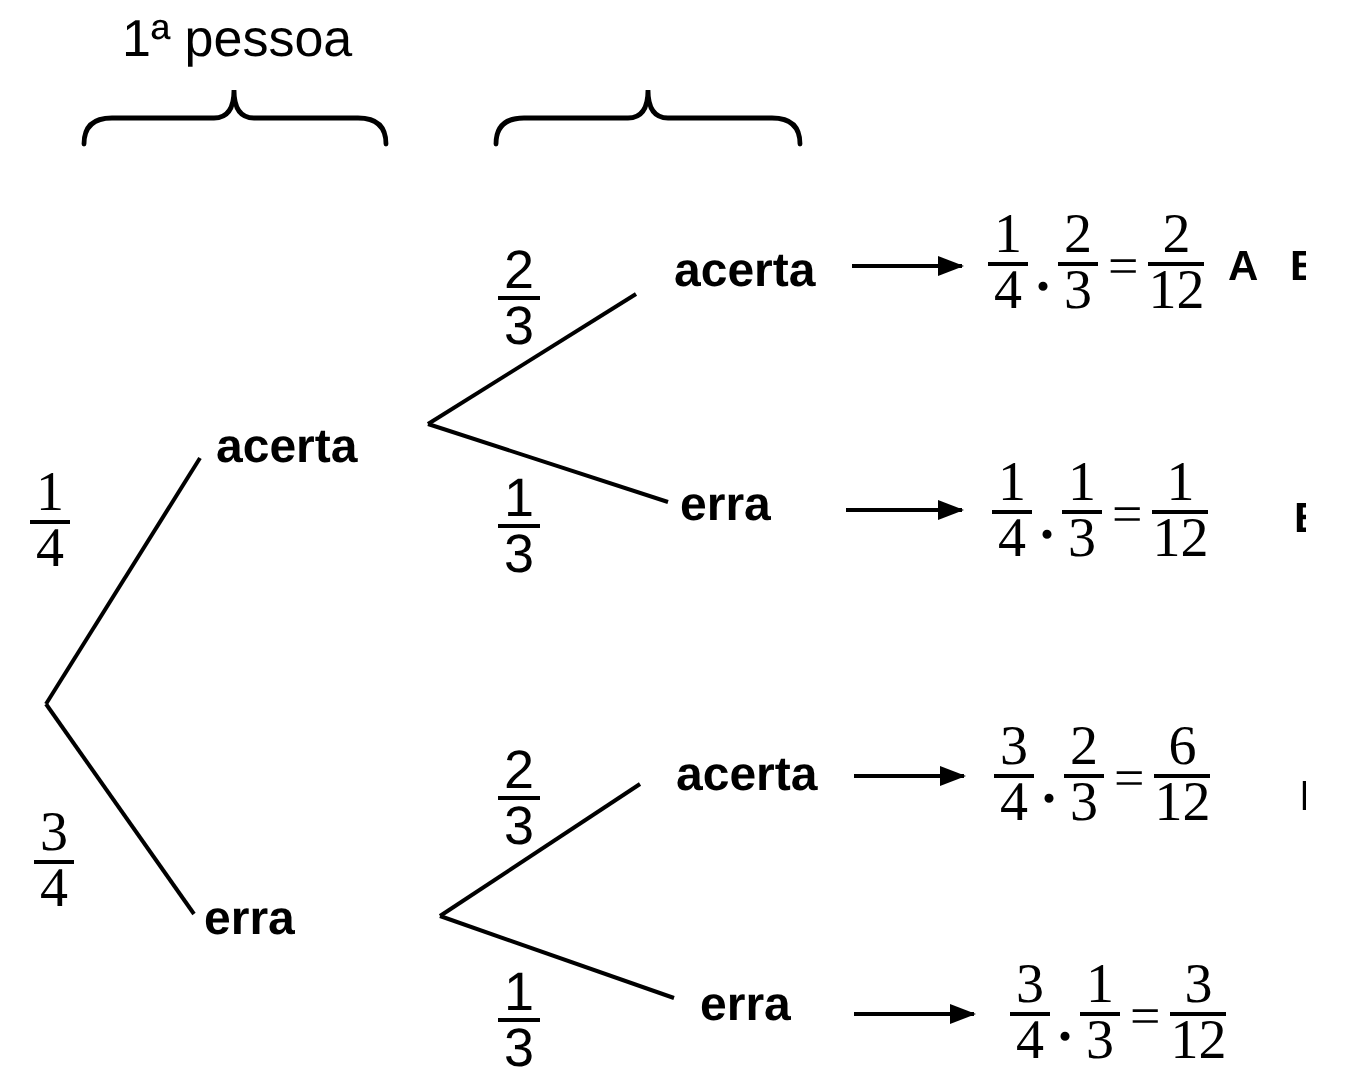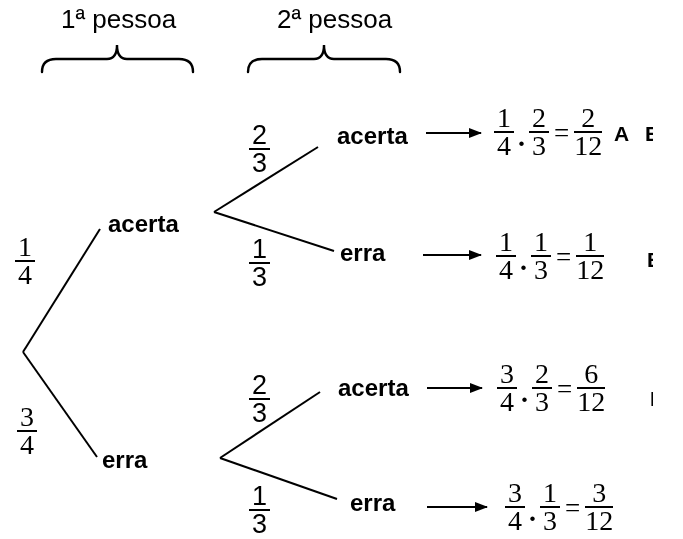--- a/index.html
+++ b/index.html
@@ -45,21 +45,20 @@
     <line x1="220" y1="458" x2="320" y2="392" stroke="#000" stroke-width="2"></line>
     <line x1="220" y1="458" x2="337" y2="499" stroke="#000" stroke-width="2"></line>
 
     <line x1="426" y1="133" x2="481" y2="133" stroke="#000" stroke-width="2" marker-end="url(#ah)"></line>
     <line x1="423" y1="255" x2="481" y2="255" stroke="#000" stroke-width="2" marker-end="url(#ah)"></line>
     <line x1="427" y1="388" x2="482" y2="388" stroke="#000" stroke-width="2" marker-end="url(#ah)"></line>
     <line x1="427" y1="507" x2="487" y2="507" stroke="#000" stroke-width="2" marker-end="url(#ah)"></line>
   </svg>
 
   <div class="hdr" style="left:61px;top:6px;">1ª pessoa</div>
-  <div class="hdr" style="left:277px;top:6px;">2ª pessoa</div>
 
   <span class="frac serif" style="left:15px;top:236px;">
     <span class="num">1</span>
     <span class="den">4</span>
   </span>
   <span class="frac serif" style="left:17px;top:406px;">
     <span class="num">3</span>
     <span class="den">4</span>
   </span>
 

